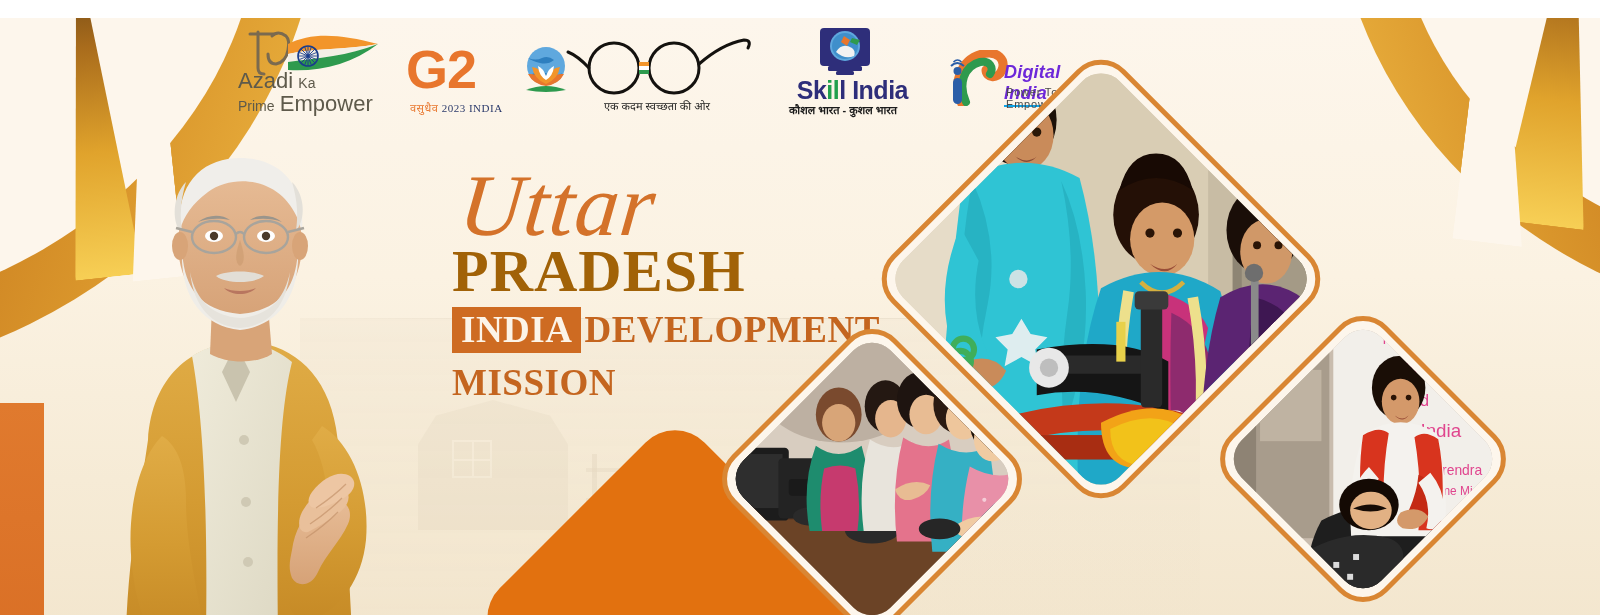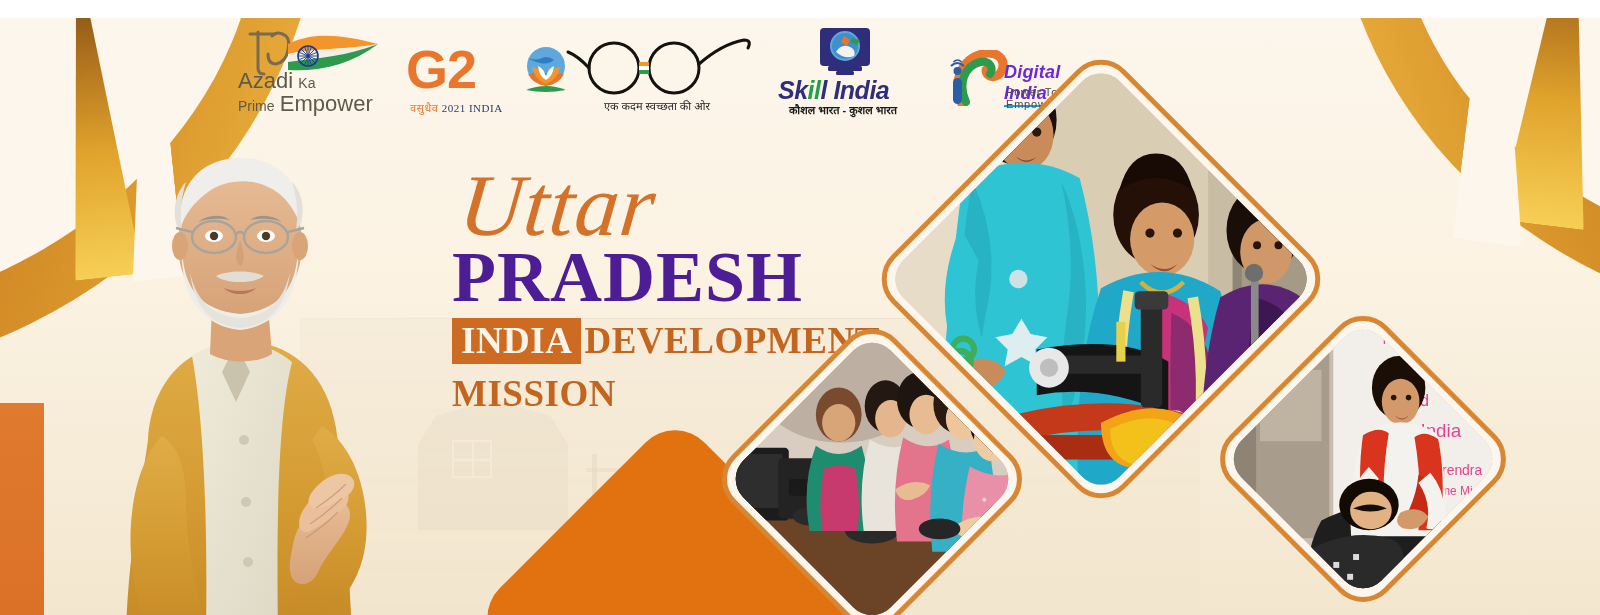--- a/index.html
+++ b/index.html
@@ -143,22 +143,22 @@
 
   
   .logo-swachh{ width:190px; height:92px; margin-left:22px; }
   .swachh-mark{ position:absolute; left:0; top:8px; width:190px; height:62px; }
   .swachh-sub{ position:absolute; left:0; top:72px; width:190px; text-align:center;
                font-size:11px; color:#1C1C1C; }
 
   
   .logo-skill{ width:130px; height:96px; margin-left:26px; }
   .skill-mark{ position:absolute; left:36px; top:0; width:62px; height:52px; }
-  .skill-name{ position:absolute; left:0; top:50px; width:130px; text-align:left;
-               font-size:25px; font-weight:bold; color:#2E2E7A; letter-spacing:-.5px;font-style:italic; }
+  .skill-name{ position:absolute; left:0; top:50px; width:130px; text-align:right;
+               font-size:25px; font-weight:bold; color:#2E2E7A; letter-spacing:-.5px; }
   .skill-name .ii{ color:#21A04C; }
   .skill-sub{ position:absolute; left:0; top:76px; width:130px; text-align:center;
               font-size:11px; font-weight:bold; color:#1B1B1B; }
 
   
   .logo-digital{ width:150px; height:92px; margin-left:34px; margin-top:24px; }
   .digi-mark{ position:absolute; left:0; top:0; width:66px; height:56px; }
   .digi-name{ position:absolute; left:62px; top:12px; font-size:18px; font-style:italic;
               font-weight:bold; color:#6d28d9; border-bottom:2px solid #0ea5e9;
               padding-bottom:1px; letter-spacing:.2px; }
@@ -180,23 +180,23 @@
     line-height:.92;
     color:#D4722A;
     letter-spacing:1px;
     transform:skewX(-6deg);
     display:inline-block;
     margin-left:8px;
   }
   .h-pradesh{
     font-family:"Liberation Serif",serif;
     font-weight:bold;
-    font-size:72px;
+    font-size:60px;
     line-height:.95;
-    color:#4c1d95;
+    color:#a16207;
     letter-spacing:1px;
     margin-top:-4px;
   }
   .h-line3{
     margin-top:8px;
     font-family:"Liberation Serif",serif;
     font-weight:bold;
     font-size:37px;
     color:#C4651F;
     letter-spacing:.5px;
@@ -330,21 +330,21 @@
         <circle cx="28" cy="22" r="19" fill="#5FA8DE"></circle>
         <path d="M10 14 q8 3 14 0 q6-3 12 2 q-6 5-14 3 q-8-2-12-5z" fill="#2E7FBF"></path>
         <path d="M14 30 q10-4 18 1 q6 3 12-2 q-4 8-14 9 q-12 1-16-8z" fill="#2E7FBF"></path>
         <path d="M28 38 q-7-9-18-8 q5 10 18 12 q13-2 18-12 q-11-1-18 8z" fill="#E8762D"></path>
         <path d="M28 34 q-5-10-14-11 q2 12 14 17 q12-5 14-17 q-9 1-14 11z" fill="#F2952B"></path>
         <path d="M28 32 q-3-8-8-10 q1 10 8 14 q7-4 8-14 q-5 2-8 10z" fill="#FFF"></path>
         <path d="M8 46 q20-8 40 0 q-20 4-40 0z" fill="#2E9A4E"></path>
       </svg>
       <div class="g20-sub">
         <span class="devanagari">वसुधैव</span>
-        <span>2021 INDIA</span>
+        <span>2023 INDIA</span>
       </div>
     </div>
 
     <div class="logo logo-swachh">
       <svg class="swachh-mark" viewBox="0 0 190 62">
         <circle cx="52" cy="34" r="25" fill="none" stroke="#14120F" stroke-width="3"></circle>
         <circle cx="112" cy="34" r="25" fill="none" stroke="#14120F" stroke-width="3"></circle>
         <rect x="77" y="28" width="10" height="4" fill="#F2952B"></rect>
         <rect x="77" y="32" width="10" height="4" fill="#FFFFFF"></rect>
         <rect x="77" y="36" width="10" height="4" fill="#2E9A4E"></rect>

